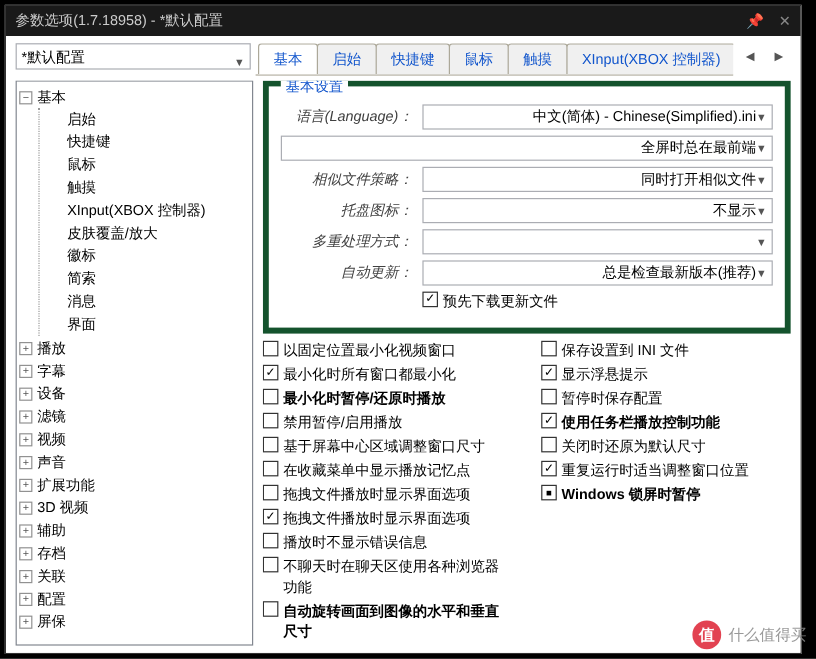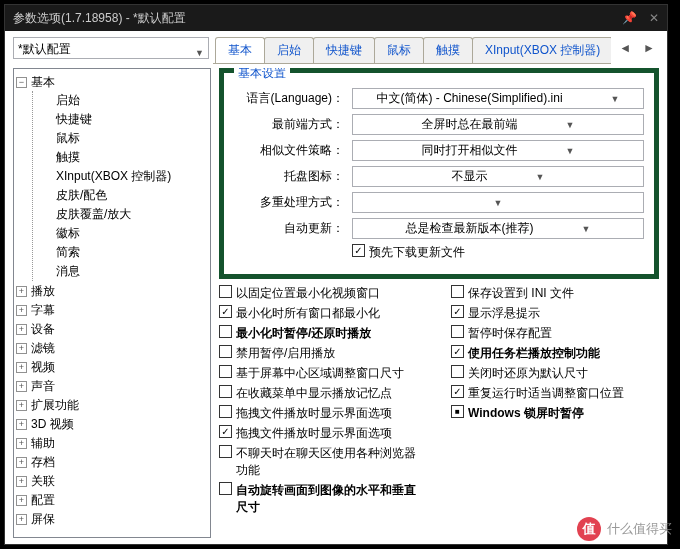--- a/index.html
+++ b/index.html
@@ -23,22 +23,22 @@
 .tree li { padding: 1px 0; white-space: nowrap; }
 .tree .node { display: flex; align-items: center; cursor: pointer; }
 .tree .exp { width: 11px; height: 11px; border: 1px solid #919191; display: inline-flex; align-items: center; justify-content: center; font-size: 9px; line-height: 1; margin-right: 4px; color: #555; background: #fff; }
 .tree .noexp { width: 11px; display: inline-block; margin-right: 4px; }
 .tree .children { margin-left: 16px; border-left: 1px dotted #999; padding-left: 8px; }
 .panel { flex: 1; margin: 0 8px 6px 4px; overflow: auto; }
 .fieldset { border: 5px solid #14532d; padding: 8px 10px 10px 10px; margin-bottom: 6px; }
 .fieldset-title { position: relative; top: -16px; background: #fff; display: inline-block; padding: 0 4px; color: #15c; margin-bottom: -10px; }
 .fieldset-body { margin-top: -8px; }
 .row { display: flex; align-items: center; margin-bottom: 5px; }
-.row label.lbl { width: 110px; text-align: right; margin-right: 8px; color: #000000; }
-.sel { flex: 1; height: 21px; border: 1px solid #abadb3; background: #fff; display: flex; align-items: center; justify-content: center; padding: 0 4px; gap: 48px; }
+.row label.lbl { width: 110px; text-align: right; margin-right: 8px; color: #404040; font-style: italic; }
+.sel { flex: 1; height: 21px; border: 1px solid #abadb3; background: #fff; display: flex; align-items: center; justify-content: flex-end; padding: 0 4px; }
 .sel .chev { font-size: 9px; color: #555; }
 .chk-row { display: flex; margin-bottom: 3px; }
 .chk { width: 13px; height: 13px; border: 1px solid #333; background: #fff; display: inline-flex; align-items: center; justify-content: center; margin-right: 4px; font-size: 10px; line-height: 1; flex-shrink: 0; }
 .chk.checked::after { content: "✓"; color: #000; }
 .chk.square::after { content: "■"; color: #000; font-size: 8px; }
 .cols { display: flex; gap: 24px; }
 .col { flex: 1; }
 .bold { font-weight: bold; }
 .watermark { position: absolute; right: 8px; bottom: 8px; display: flex; align-items: center; gap: 6px; color: #888; font-size: 13px; opacity: 0.85; pointer-events: none; }
 .watermark .circ { width: 24px; height: 24px; border-radius: 50%; background: #d23; color: #fff; display: flex; align-items: center; justify-content: center; font-size: 13px; font-weight: bold; }
@@ -108,45 +108,45 @@
                 </li>
                 <li>
                   <div class="node">
                     <span class="noexp"></span>
                     <span>XInput(XBOX 控制器)</span>
                   </div>
                 </li>
                 <li>
                   <div class="node">
                     <span class="noexp"></span>
-                    <span>皮肤/配色</span>
-                  </div>
-                </li>
-                <li>
-                  <div class="node">
-                    <span class="noexp"></span>
                     <span>皮肤覆盖/放大</span>
                   </div>
                 </li>
                 <li>
                   <div class="node">
                     <span class="noexp"></span>
                     <span>徽标</span>
                   </div>
                 </li>
                 <li>
                   <div class="node">
                     <span class="noexp"></span>
                     <span>简索</span>
                   </div>
                 </li>
                 <li>
                   <div class="node">
                     <span class="noexp"></span>
                     <span>消息</span>
+                  </div>
+                </li>
+                <li>
+                  <div class="node">
+                    <span class="noexp"></span>
+                    <span>界面</span>
                   </div>
                 </li>
               </ul>
           </li>
         </ul>
         <ul id="siblings">
             <li>
               <div class="node">
                 <span class="exp">+</span>
                 <span>播放</span>
@@ -231,21 +231,20 @@
           <span class="fieldset-title">基本设置</span>
           <div class="fieldset-body">
             <div class="row">
               <label class="lbl">语言(Language)：</label>
               <div class="sel">
                   <span>中文(简体) - Chinese(Simplified).ini</span>
                   <span class="chev">▼</span>
                 </div>
             </div>
             <div class="row">
-              <label class="lbl">最前端方式：</label>
               <div class="sel">
                   <span>全屏时总在最前端</span>
                   <span class="chev">▼</span>
                 </div>
             </div>
             <div class="row">
               <label class="lbl">相似文件策略：</label>
               <div class="sel">
                   <span>同时打开相似文件</span>
                   <span class="chev">▼</span>
@@ -303,20 +302,24 @@
                 <span class="chk"></span>
                 <span>在收藏菜单中显示播放记忆点</span>
               </div>
               <div class="chk-row">
                 <span class="chk"></span>
                 <span>拖拽文件播放时显示界面选项</span>
               </div>
               <div class="chk-row">
                 <span class="chk checked"></span>
                 <span>拖拽文件播放时显示界面选项</span>
+              </div>
+              <div class="chk-row">
+                <span class="chk"></span>
+                <span>播放时不显示错误信息</span>
               </div>
               <div class="chk-row">
                 <span class="chk"></span>
                 <span>不聊天时在聊天区使用各种浏览器功能</span>
               </div>
               <div class="chk-row">
                 <span class="chk"></span>
                 <span class="bold">自动旋转画面到图像的水平和垂直尺寸</span>
               </div>
             </div>

